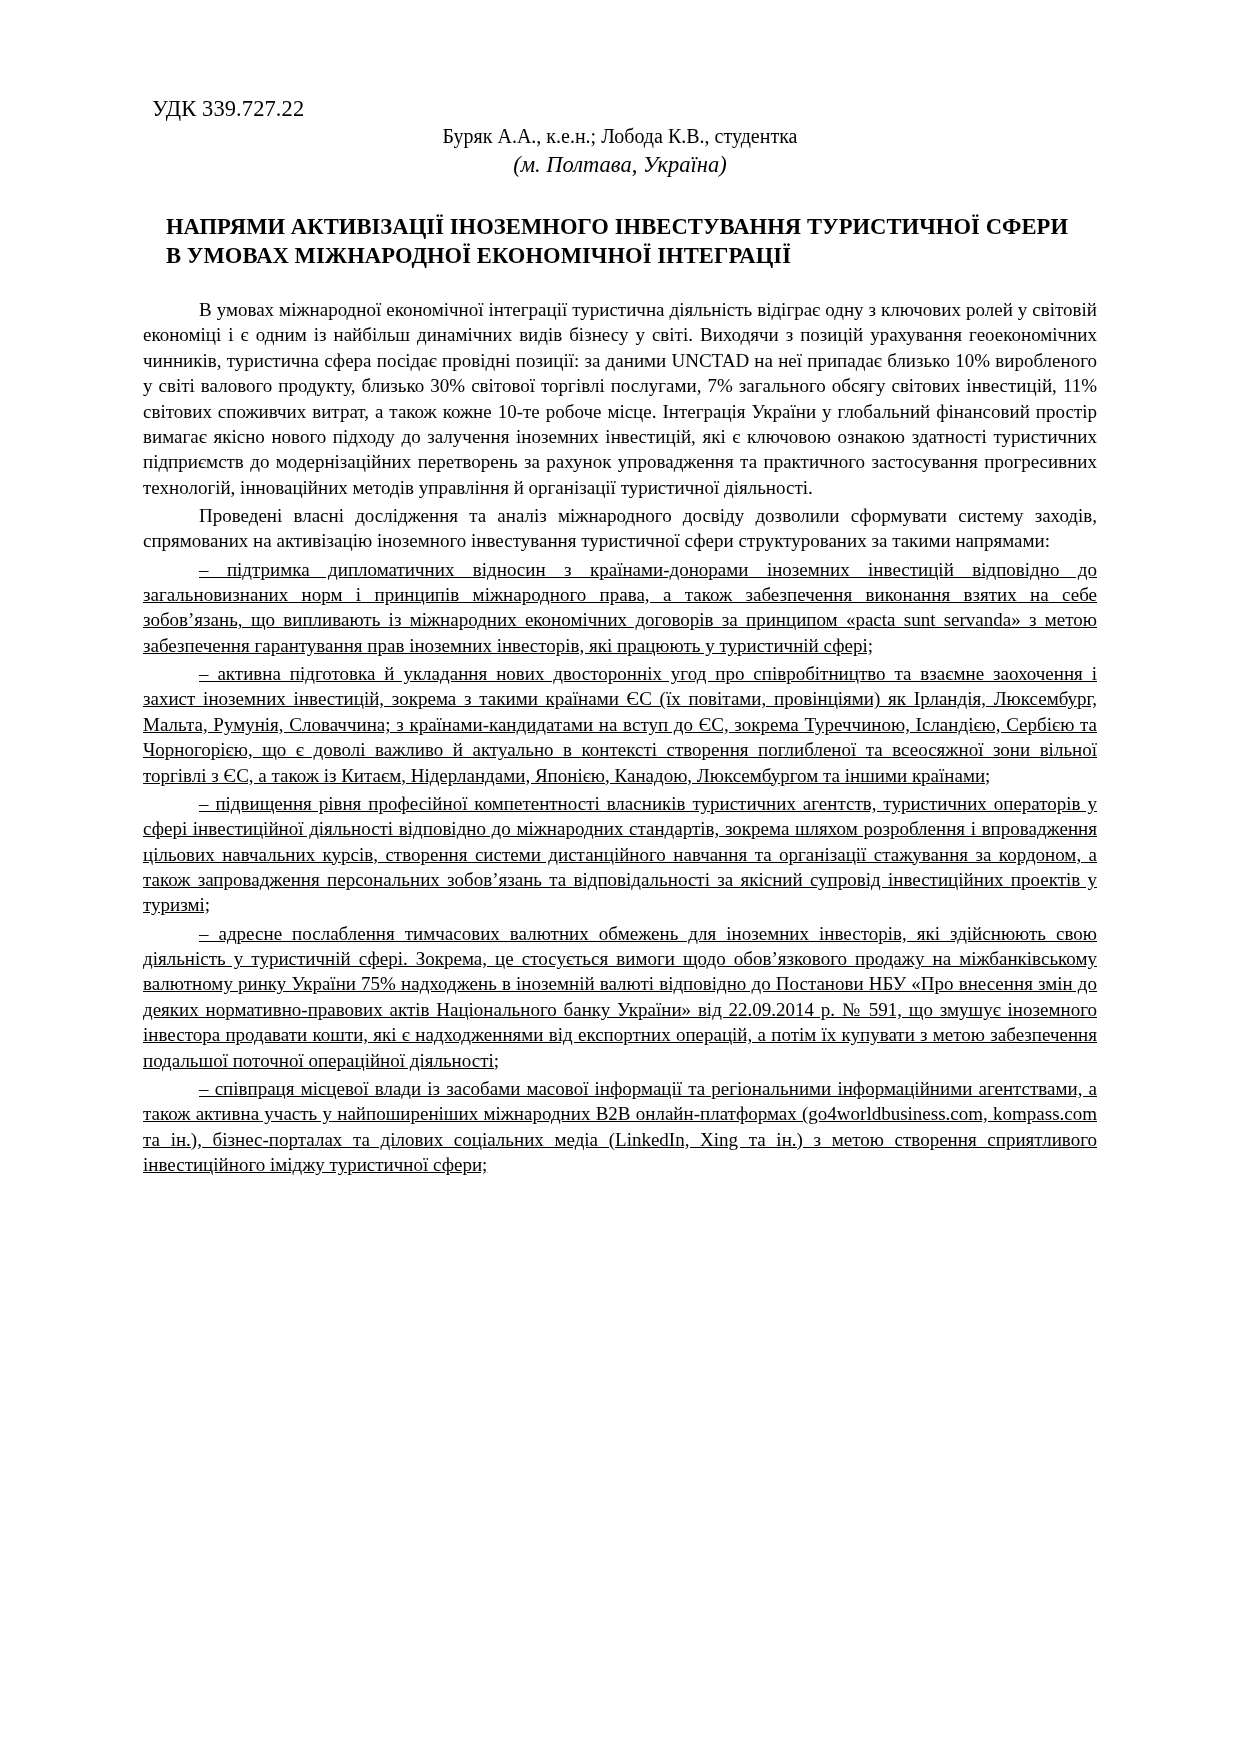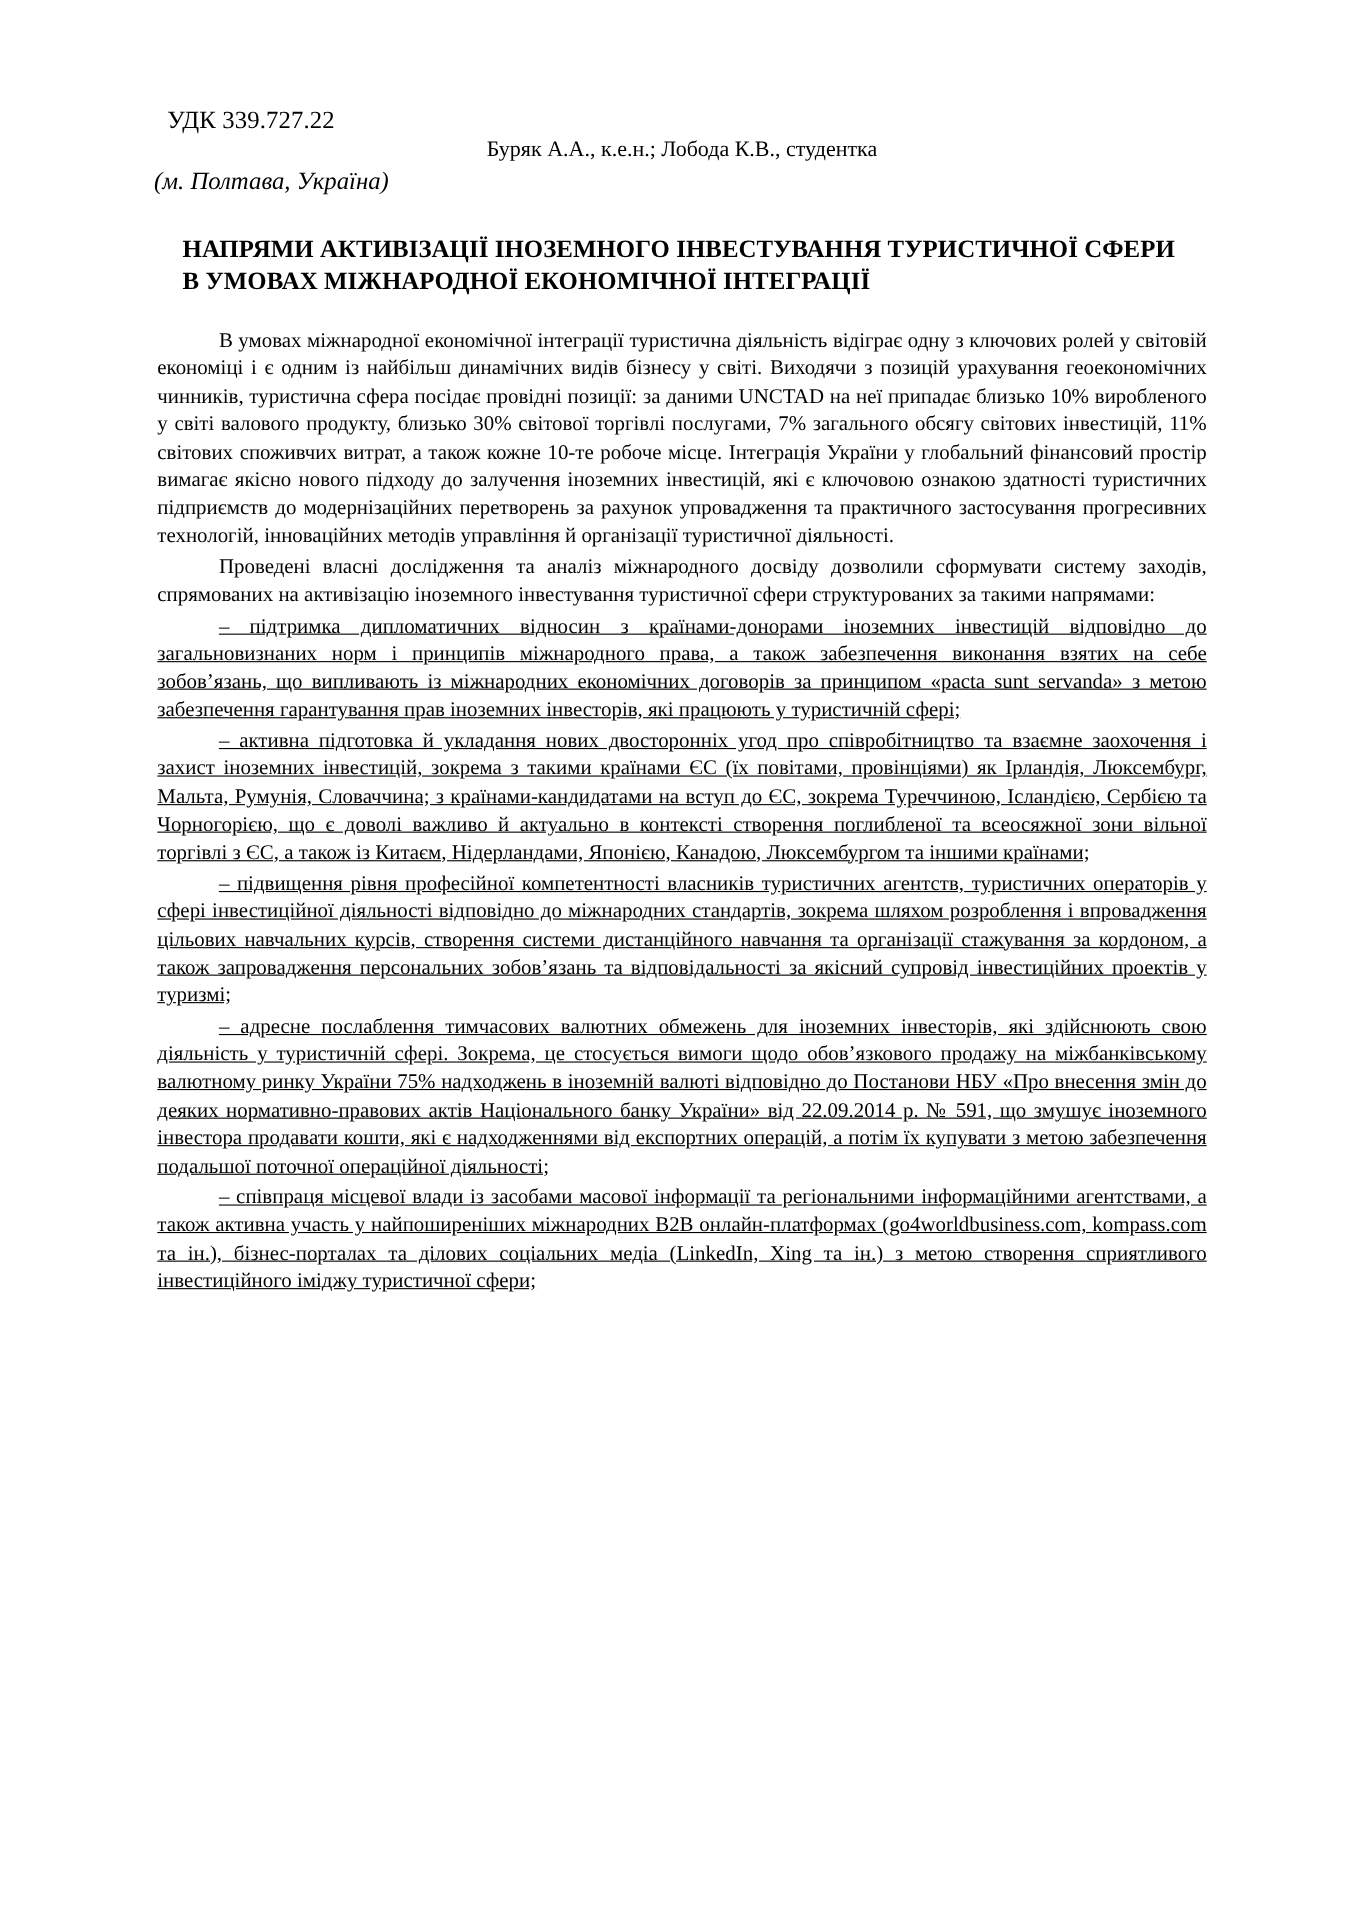--- a/index.html
+++ b/index.html
@@ -40,20 +40,21 @@
   .affiliation {
     font-size: 22.5px;
     font-style: italic;
     text-align: center;
     margin: 0;
     line-height: 1.32;
   }
   .city {
     font-size: 22.5px;
     font-style: italic;
+    text-align: center;
     margin: 0 0 0 0;
     line-height: 1.32;
   }
   .title {
     font-size: 22.6px;
     font-weight: bold;
     text-align: left;
     margin: 34px 26px 26px 26px;
     line-height: 1.28;
     letter-spacing: 0.05px;

